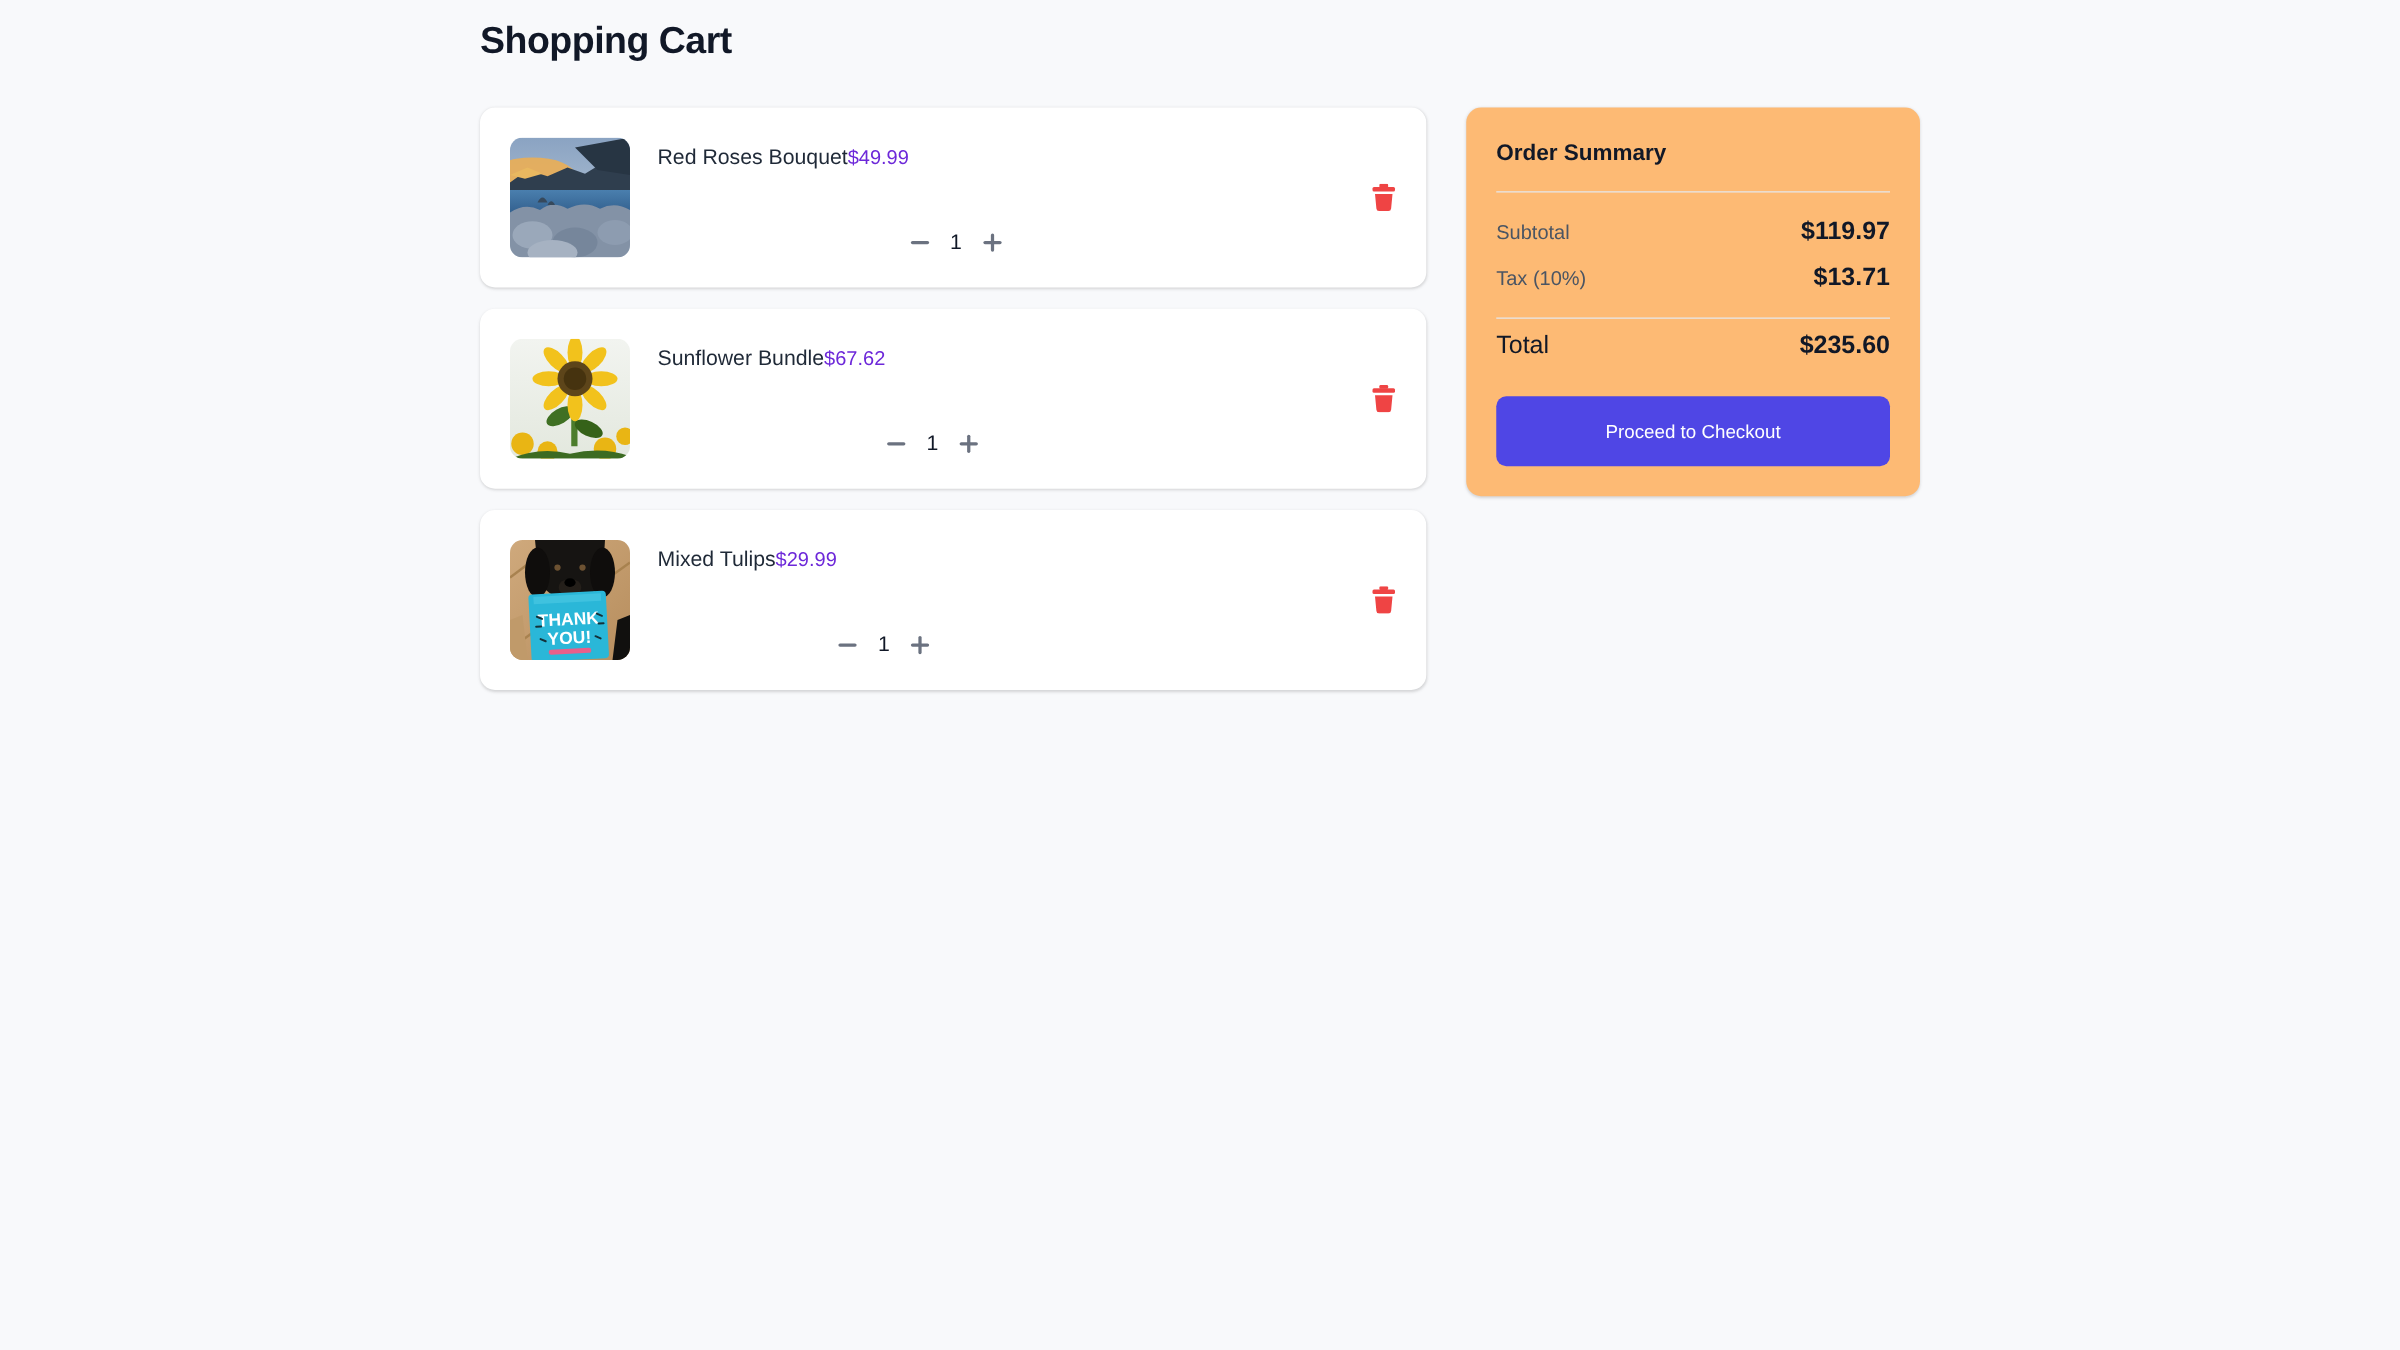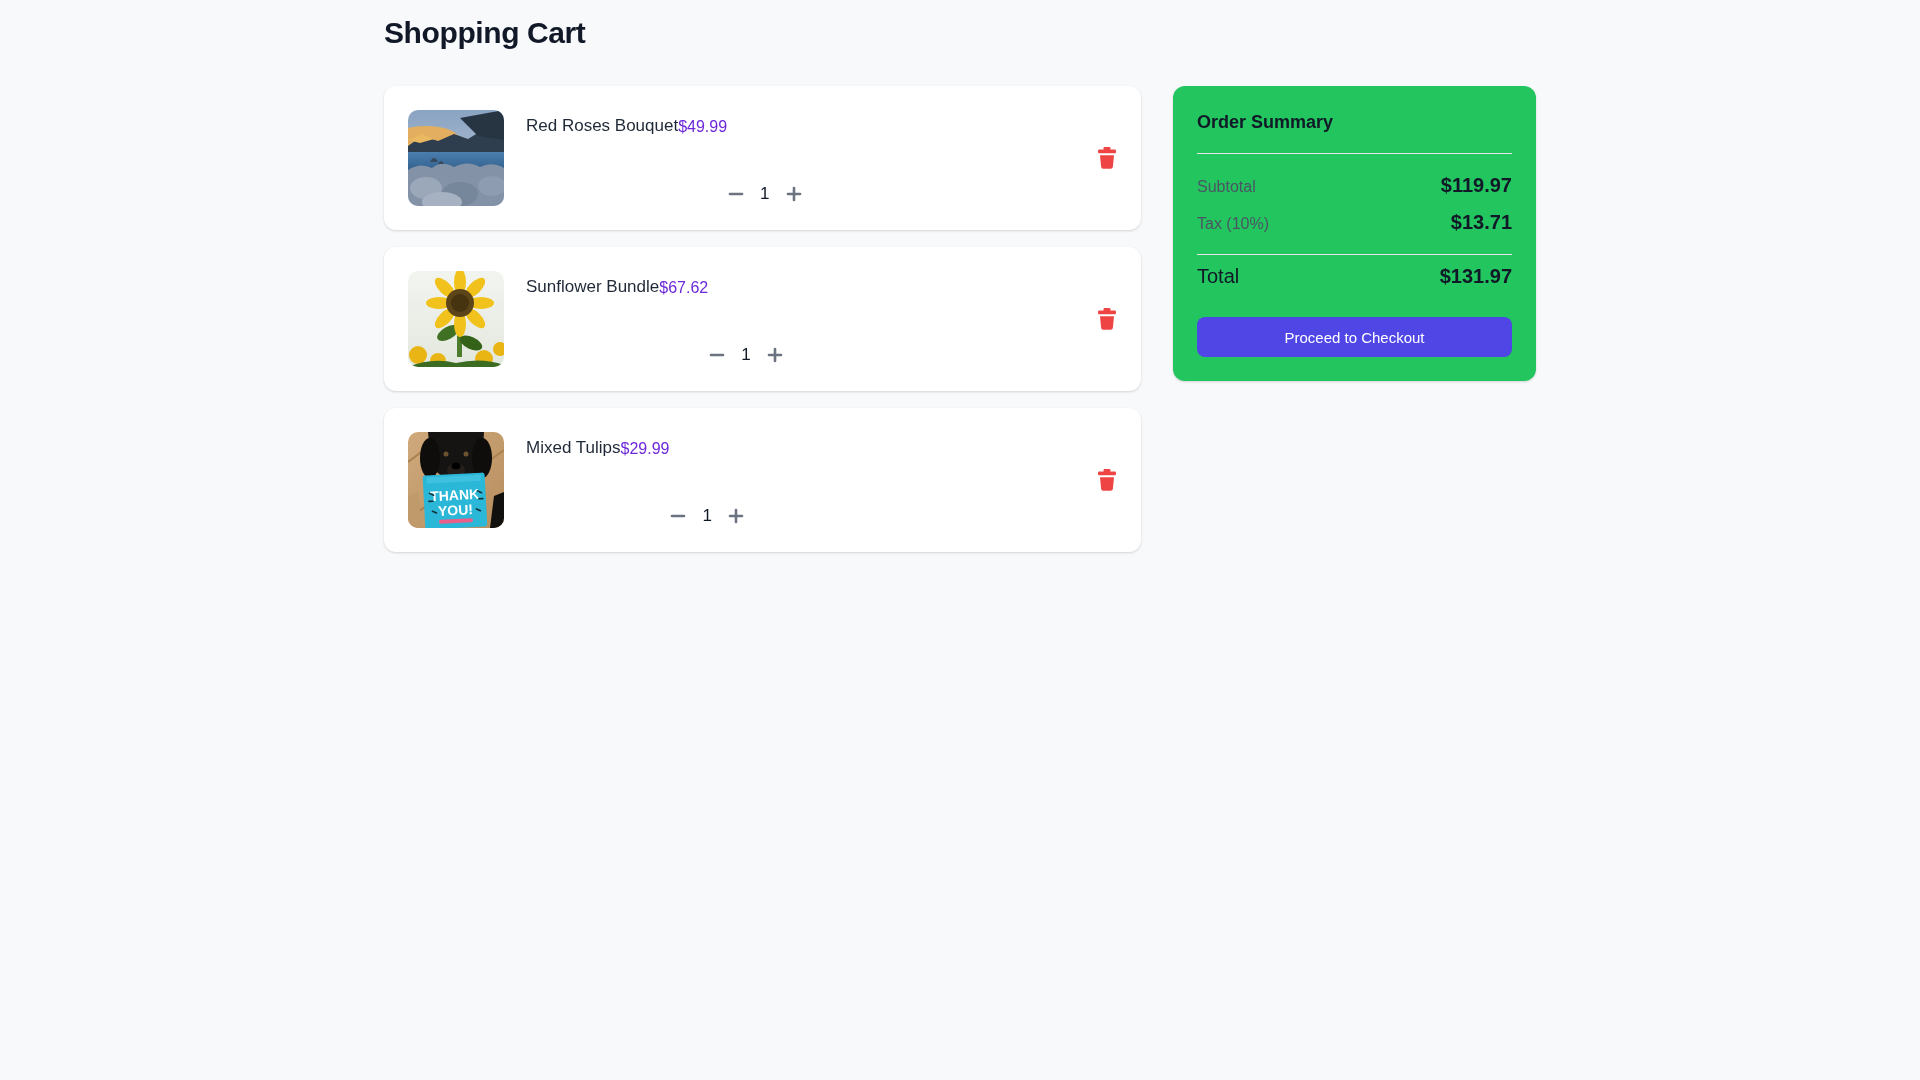--- a/index.html
+++ b/index.html
@@ -39,34 +39,34 @@
   .item-price { font-size: 16px; color: #6d28d9; margin-top: 7px; line-height: 20px; }
   .qty-row { display: flex; align-items: center; gap: 15px; margin-top: auto; margin-bottom: 3px; }
   .icon-btn {
     background: none; border: none; padding: 0; margin: 0; cursor: pointer;
     display: flex; align-items: center; justify-content: center; line-height: 0;
   }
   .qty-value { font-size: 17px; color: #111827; line-height: 18px; }
   .delete-btn { margin-left: auto; align-self: center; }
 
   .summary-card {
-    background: #22c55e; border-radius: 12px; padding: 24px;
+    background: #fdba74; border-radius: 12px; padding: 24px;
     box-shadow: 0 1px 3px rgba(0,0,0,0.10), 0 1px 2px rgba(0,0,0,0.06);
   }
   .summary-title { font-size: 18px; font-weight: 600; color: #111827; margin: 1px 0 0 0; line-height: 22px; }
   .divider { border: none; border-top: 1px solid #e5e7eb; margin: 20px 0 0 0; }
   .summary-rows { margin-top: 20px; display: flex; flex-direction: column; gap: 14px; }
   .summary-row { display: flex; justify-content: space-between; align-items: baseline; gap: 26px; }
   .summary-row .label { font-size: 16px; color: #4b5563; }
   .summary-row .value { font-size: 20px; font-weight: 600; color: #111827; }
   .total-row { display: flex; justify-content: space-between; align-items: baseline; margin-top: 10px; }
   .total-row .label { font-size: 20px; font-weight: 500; color: #111827; }
   .total-row .value { font-size: 20px; font-weight: 700; color: #111827; }
   .checkout-btn {
-    margin-top: 29px; width: 100%; height: 40px;
+    margin-top: 29px; width: 100%; height: 56px;
     background: #4f46e5; color: #ffffff; border: none; border-radius: 8px;
     font-size: 15px; font-family: inherit; cursor: pointer;
   }
 </style>
 </head>
 <body>
 
 <svg width="0" height="0" style="position:absolute">
   <defs>
     <linearGradient id="sky" x1="0" y1="0" x2="0" y2="1">
@@ -284,19 +284,19 @@
           <span class="value">$119.97</span>
         </div>
         <div class="summary-row">
           <span class="label">Tax (10%)</span>
           <span class="value">$13.71</span>
         </div>
       </div>
       <hr class="divider">
       <div class="total-row">
         <span class="label">Total</span>
-        <span class="value">$131.97</span>
+        <span class="value">$235.60</span>
       </div>
       <button class="checkout-btn">Proceed to Checkout</button>
     </div>
 
   </div>
 </div>
 
 </body></html>

